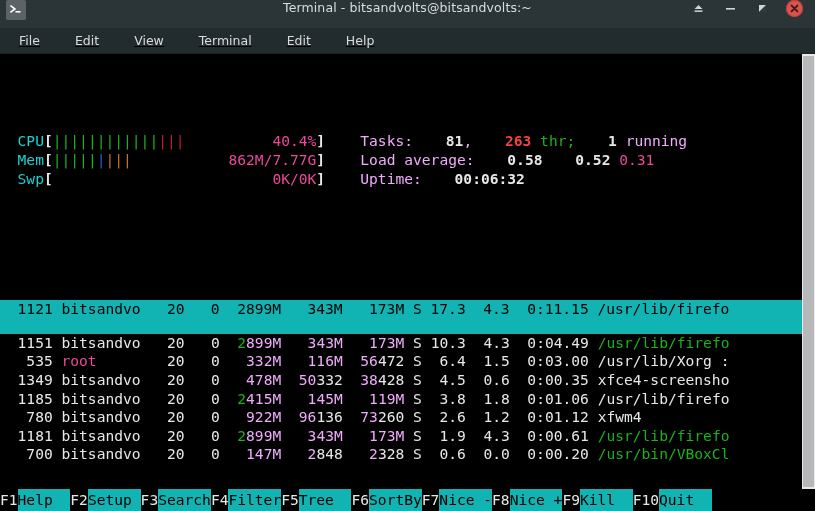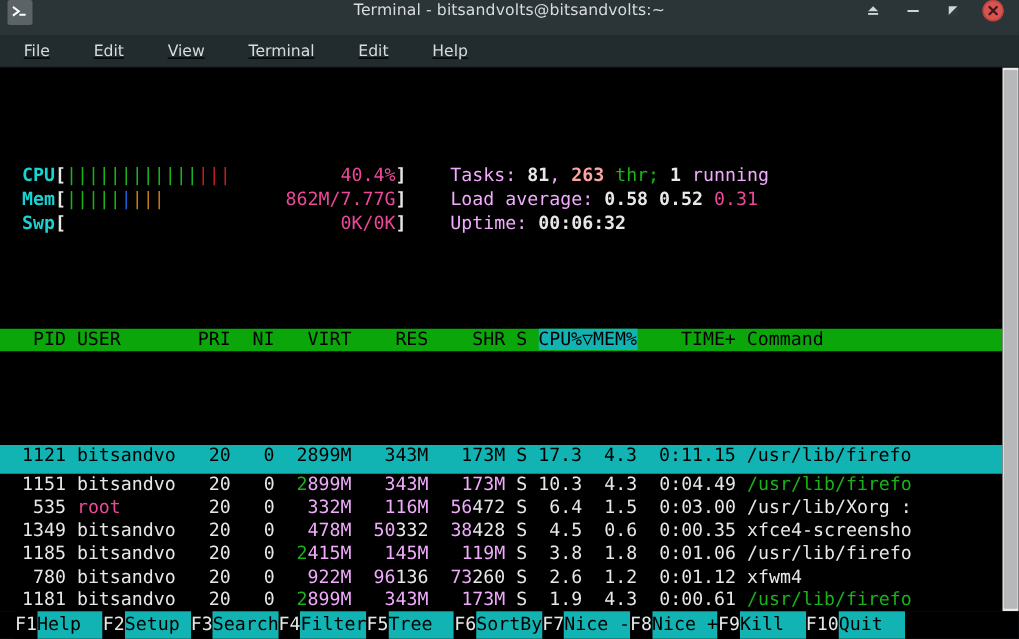--- a/index.html
+++ b/index.html
@@ -65,41 +65,41 @@
     background:#b6b8ba;border-radius:1px;
   }
 
   .row{height:18.6px;}
 
   
   .c-cyan{color:#f0abfc;}
   .c-white{color:#e6e8e8;}
   .c-grey{color:#ec4899;}
   .c-green{color:#19b319;}
-  .c-greenb{color:#fca5a5;}
+  .c-greenb{color:#ef4444;}
   .c-red{color:#c21f1f;}
   .c-blue{color:#1f5fd8;}
   .c-orange{color:#c07818;}
-  .c-bold{font-weight:bold;}
+  .c-bold{font-weight:bold;margin-left:24px;}
 
-  .meter-label{color:#19d2d2;font-weight:bold;text-align:center;}
+  .meter-label{color:#19d2d2;font-weight:normal;text-align:center;}
   .bracket{color:#e6e8e8;font-weight:bold;}
 
   .hdr{
     background:#0aa60a;color:#000;display:block;height:18.6px;
   }
   .hdr .sorted{background:#12b3b3;color:#000;}
 
-  .sel{background:#12b3b3;color:#000;display:block;height:23px;}
+  .sel{background:#12b3b3;color:#000;display:block;height:34px;}
 
   
   .fbar{
     flex:0 0 22px;height:22px;background:#000;display:flex;align-items:flex-end;
     font-family:"DejaVu Sans Mono","Liberation Mono",monospace;
-    font-size:14.6px;line-height:22px;white-space:pre;padding-left:12px;
+    font-size:14.6px;line-height:22px;white-space:pre;
   }
   .fk{background:#000;color:#e6e8e8;}
   .fl{background:#12b3b3;color:#000;}
   .fbar-fill{flex:1 1 auto;background:#12b3b3;}
 </style>
 </head>
 <body>
 
 <div class="window">
 
@@ -146,21 +146,20 @@
     <div class="menu-item">Help</div>
   </div>
 
   <div class="term-wrap">
     <div class="term">
 
       
       <div id="meters"><div class="row">  <span class="meter-label">CPU</span><span class="bracket">[</span><span class="c-green">||||||||||||</span><span class="c-red">|||</span>          <span class="c-grey">40.4%</span><span class="bracket">]</span>    <span class="c-cyan">Tasks: </span><span class="c-white c-bold">81</span><span class="c-cyan">, </span><span class="c-greenb c-bold">263</span><span class="c-green"> thr; </span><span class="c-white c-bold">1</span><span class="c-cyan"> running</span></div><div class="row">  <span class="meter-label">Mem</span><span class="bracket">[</span><span class="c-green">|||||</span><span class="c-blue">|</span><span class="c-orange">|||</span>           <span class="c-grey">862M/7.77G</span><span class="bracket">]</span>    <span class="c-cyan">Load average: </span><span class="c-white c-bold">0.58</span><span class="c-cyan"> </span><span class="c-white c-bold">0.52</span><span class="c-cyan"> </span><span class="c-grey">0.31</span></div><div class="row">  <span class="meter-label">Swp</span><span class="bracket">[</span>                         <span class="c-grey">0K/0K</span><span class="bracket">]</span>    <span class="c-cyan">Uptime: </span><span class="c-white c-bold">00:06:32</span></div></div>
 
       
-      <div id="colhdr"><div class="hdr">   PID USER       PRI  NI   VIRT    RES    SHR S <span class="sorted">CPU%▽MEM%</span>    TIME+ Command                                                                                                       </div></div>
 
       
       <div id="proclist"><div class="sel row">  1121 bitsandvo   20   0  2899M   343M   173M S 17.3  4.3  0:11.15 /usr/lib/firefo                                                         </div><div class="row pad-none"><span class="c-white">  1151</span> <span class="c-white">bitsandvo</span> <span class="c-white">  20</span> <span class="c-white">  0</span>  <span class="c-green">2</span><span class="c-cyan">899M</span>   <span class="c-cyan">343M</span>   <span class="c-cyan">173M</span> <span class="c-white">S</span> <span class="c-white">10.3</span> <span class="c-white"> 4.3</span> <span class="c-white"> 0:04.49</span> <span class="c-green">/usr/lib/firefo</span></div><div class="row pad-none"><span class="c-white">   535</span> <span class="c-grey">root     </span> <span class="c-white">  20</span> <span class="c-white">  0</span>   <span class="c-cyan">332M</span>   <span class="c-cyan">116M</span>  <span class="c-cyan">56</span><span class="c-white">472</span> <span class="c-white">S</span> <span class="c-white"> 6.4</span> <span class="c-white"> 1.5</span> <span class="c-white"> 0:03.00</span> <span class="c-white">/usr/lib/Xorg :</span></div><div class="row pad-none"><span class="c-white">  1349</span> <span class="c-white">bitsandvo</span> <span class="c-white">  20</span> <span class="c-white">  0</span>   <span class="c-cyan">478M</span>  <span class="c-cyan">50</span><span class="c-white">332</span>  <span class="c-cyan">38</span><span class="c-white">428</span> <span class="c-white">S</span> <span class="c-white"> 4.5</span> <span class="c-white"> 0.6</span> <span class="c-white"> 0:00.35</span> <span class="c-white">xfce4-screensho</span></div><div class="row pad-none"><span class="c-white">  1185</span> <span class="c-white">bitsandvo</span> <span class="c-white">  20</span> <span class="c-white">  0</span>  <span class="c-green">2</span><span class="c-cyan">415M</span>   <span class="c-cyan">145M</span>   <span class="c-cyan">119M</span> <span class="c-white">S</span> <span class="c-white"> 3.8</span> <span class="c-white"> 1.8</span> <span class="c-white"> 0:01.06</span> <span class="c-white">/usr/lib/firefo</span></div><div class="row pad-none"><span class="c-white">   780</span> <span class="c-white">bitsandvo</span> <span class="c-white">  20</span> <span class="c-white">  0</span>   <span class="c-cyan">922M</span>  <span class="c-cyan">96</span><span class="c-white">136</span>  <span class="c-cyan">73</span><span class="c-white">260</span> <span class="c-white">S</span> <span class="c-white"> 2.6</span> <span class="c-white"> 1.2</span> <span class="c-white"> 0:01.12</span> <span class="c-white">xfwm4</span></div><div class="row pad-none"><span class="c-white">  1181</span> <span class="c-white">bitsandvo</span> <span class="c-white">  20</span> <span class="c-white">  0</span>  <span class="c-green">2</span><span class="c-cyan">899M</span>   <span class="c-cyan">343M</span>   <span class="c-cyan">173M</span> <span class="c-white">S</span> <span class="c-white"> 1.9</span> <span class="c-white"> 4.3</span> <span class="c-white"> 0:00.61</span> <span class="c-green">/usr/lib/firefo</span></div><div class="row pad-none"><span class="c-white">   700</span> <span class="c-white">bitsandvo</span> <span class="c-white">  20</span> <span class="c-white">  0</span>   <span class="c-cyan">147M</span>   <span class="c-cyan">2</span><span class="c-white">848</span>   <span class="c-cyan">2</span><span class="c-white">328</span> <span class="c-white">S</span> <span class="c-white"> 0.6</span> <span class="c-white"> 0.0</span> <span class="c-white"> 0:00.20</span> <span class="c-green">/usr/bin/VBoxCl</span></div></div>
 
     </div>
     <div class="scrollbar">
       <div class="scroll-thumb"></div>
     </div>
   </div>
 

